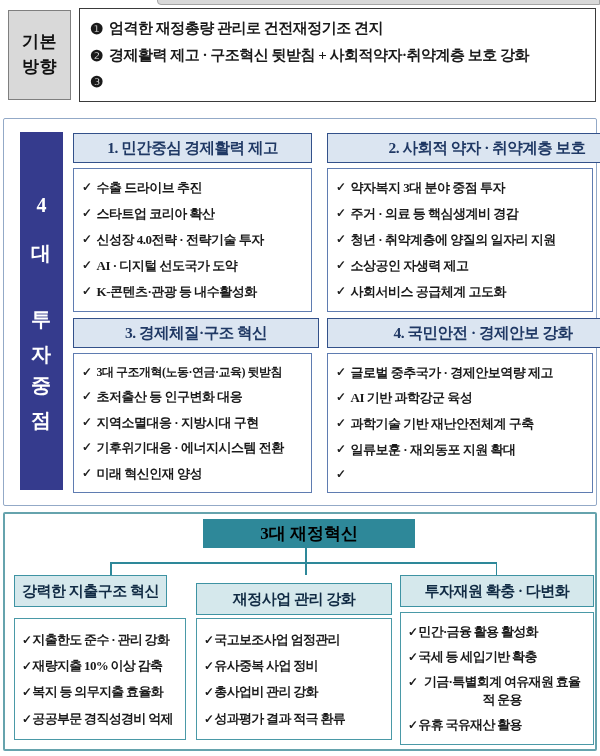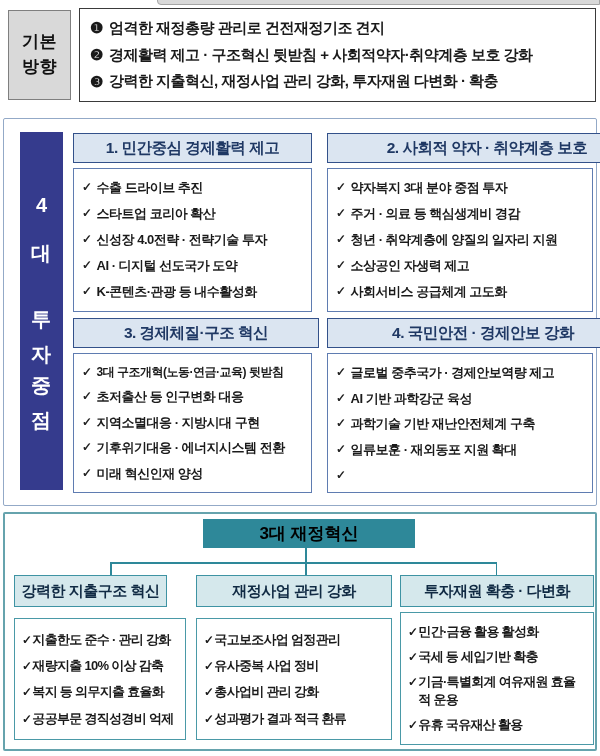--- a/index.html
+++ b/index.html
@@ -1,20 +1,20 @@
 <!DOCTYPE html>
 <html><head>
 <meta charset="utf-8">
 <style>
   * { margin:0; padding:0; box-sizing:border-box; }
   html,body { background:#fff; }
   .page {
     position:relative; width:600px; height:756px; background:#fff;
-    font-family:Liberation Sans, sans-serif;
-    font-weight:bold; color:#1a1a1a; overflow:hidden;
+    font-family:Liberation Serif, serif;
+    font-weight:bold; color:#1a1a1a; overflow:hidden;text-align:center;
   }
   
   .top-crop {
     position:absolute; left:157px; top:-3px; width:443px; height:8px;
     background:#d9d9d9; border:1px solid #a6a6a6; border-radius:0 0 0 4px;
   }
   
   .bd-label {
     position:absolute; left:8px; top:10px; width:63px; height:90px;
     background:#d9d9d9; border:1.5px solid #7f7f7f;
@@ -83,21 +83,21 @@
   }
   .fi-col-box {
     position:absolute; background:#fff; border:1.3px solid #4a99a7;
     display:flex; flex-direction:column; justify-content:space-evenly;
     padding:3px 7px;
   }
   .fi-item { display:flex; align-items:flex-start; font-size:13px; letter-spacing:-0.7px; line-height:1.35; }
   .fi-item .chk { font-size:12px; padding-top:1px; margin-right:1px; }
   .fch1 { left:14px;  width:153px; }
   .fcb1 { left:14px;  top:618px; width:172px; height:122px; }
-  .fch2 { left:196px; width:196px; }
+  .fch2 { left:196px; width:196px;margin-top:8px; }
   .fcb2 { left:196px; top:618px; width:196px; height:122px; }
   .fch3 { left:400px; width:194px; }
   .fcb3 { left:400px; top:612px; width:194px; height:133px; }
   .fcb3 .fi-item { white-space:normal; }
   .fcb1 .fi-item, .fcb2 .fi-item { white-space:nowrap; }
 </style>
 </head>
 <body>
 
 <div class="page">
@@ -112,21 +112,20 @@
     <div class="bd-line">
       <span class="bd-num">❶</span>
       <span>엄격한 재정총량 관리로 건전재정기조 견지</span>
     </div>
     <div class="bd-line">
       <span class="bd-num">❷</span>
       <span>경제활력 제고 · 구조혁신 뒷받침 + 사회적약자·취약계층 보호 강화</span>
     </div>
     <div class="bd-line">
       <span class="bd-num">❸</span>
-      <span>강력한 지출혁신, 재정사업 관리 강화, 투자재원 다변화 · 확충</span>
     </div>
   </div>
 
   <div class="inv-outer"></div>
   <div class="inv-sidebar">
     <div class="inv-sidebar-text">4대 투자중점</div>
   </div>
 
   <div class="q-header qh1">1. 민간중심 경제활력 제고</div>
   <div class="q-list ql1">

